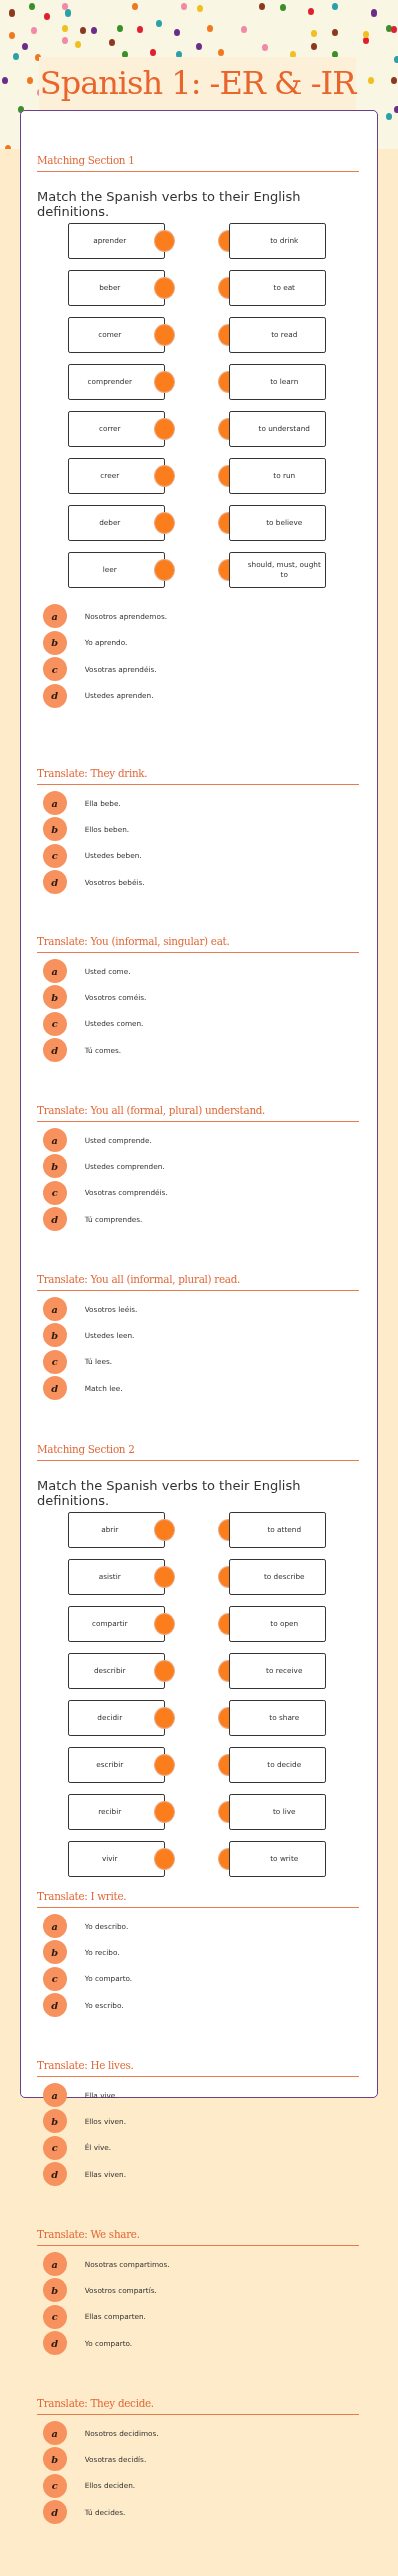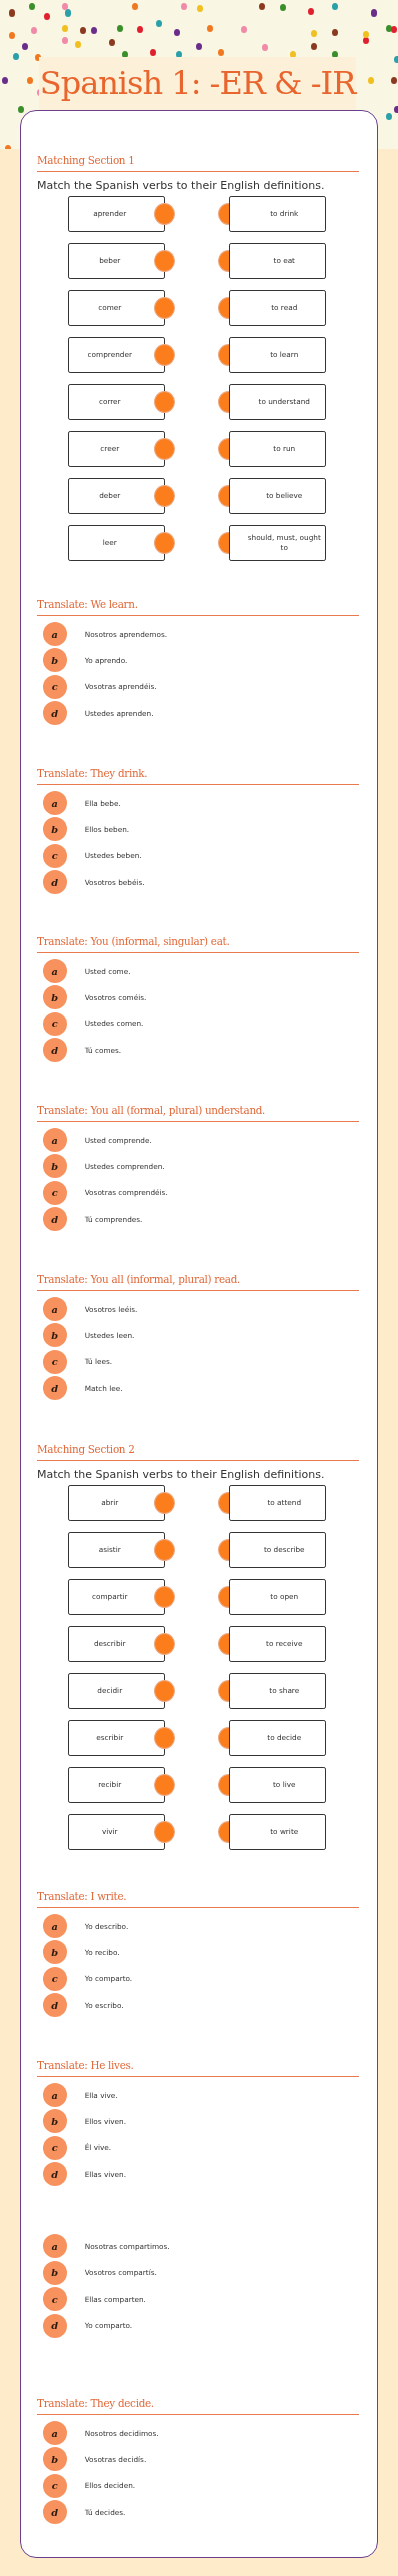--- a/index.html
+++ b/index.html
@@ -24,35 +24,35 @@
   }
   .title {
     position: absolute; left: 39px; top: 58px; width: 317px;
     text-align: center;
     font-family: "DejaVu Serif", serif;
     font-size: 32px; line-height: 50px; letter-spacing: -1px;
     color: #e8652d;
     font-weight: normal;
   }
   .card {
-    position: absolute; left: 20px; top: 110px; width: 358px; height: 2448px;
+    position: absolute; left: 20px; top: 110px; width: 358px; height: 1988px;
     background: #ffffff;
     border: 1.6px solid #6b3e8e;
-    border-radius: 16px;
+    border-radius: 5px;
     padding: 0 17.6px 0 16px;
   }
   .section { position: absolute; left: 16px; right: 17.6px; }
   .section-title {
     font-family: "DejaVu Serif", serif;
     font-size: 10.4px; color: #e06838;
     padding-bottom: 4.7px;
     border-bottom: 0.8px solid #e97a4e;
     letter-spacing: -0.3px;
   }
-  .instructions { font-size: 11px; color: #333; margin-top: 7px; }
+  .instructions { font-size: 13px; color: #333; margin-top: 17px; }
   .match-grid { position: relative; margin-top: 4.1px; }
   .match-row { position: relative; height: 47px; }
   .mbox {
     position: absolute; top: 0; width: 97px; height: 36px;
     border: 0.5px solid #333; border-radius: 2.1px; background: #fff;
     display: flex; align-items: center; justify-content: center;
     text-align: center; font-size: 7.3px; color: #333; line-height: 9.8px;
   }
   .mbox.left { left: 31px; padding-right: 13.5px; }
   .mbox.right { left: 192px; padding-left: 13.5px; }
@@ -188,21 +188,20 @@
         <div class="match-row">
           <div class="mbox left">leer</div>
           <div class="mdot left"></div>
           <div class="mdot right"></div>
           <div class="mbox right">should, must, ought to</div>
         </div>
       </div>
   </div>
 
   <div class="section" style="top:487px">
-    <div class="section-title">Translate: We learn.</div>
     <div class="mc-list">
         <div class="mc-item">
           <span class="mc-letter">a</span>
           <span class="mc-text">Nosotros aprendemos.</span>
         </div>
         <div class="mc-item">
           <span class="mc-letter">b</span>
           <span class="mc-text">Yo aprendo.</span>
         </div>
         <div class="mc-item">
@@ -391,20 +390,21 @@
           <span class="mc-letter">c</span>
           <span class="mc-text">Él vive.</span>
         </div>
         <div class="mc-item">
           <span class="mc-letter">d</span>
           <span class="mc-text">Ellas viven.</span>
         </div>
       </div>
   </div>
   <div class="section" style="top:2117px">
+    <div class="section-title">Translate: We share.</div>
     <div class="mc-list">
         <div class="mc-item">
           <span class="mc-letter">a</span>
           <span class="mc-text">Nosotras compartimos.</span>
         </div>
         <div class="mc-item">
           <span class="mc-letter">b</span>
           <span class="mc-text">Vosotros compartís.</span>
         </div>
         <div class="mc-item">

